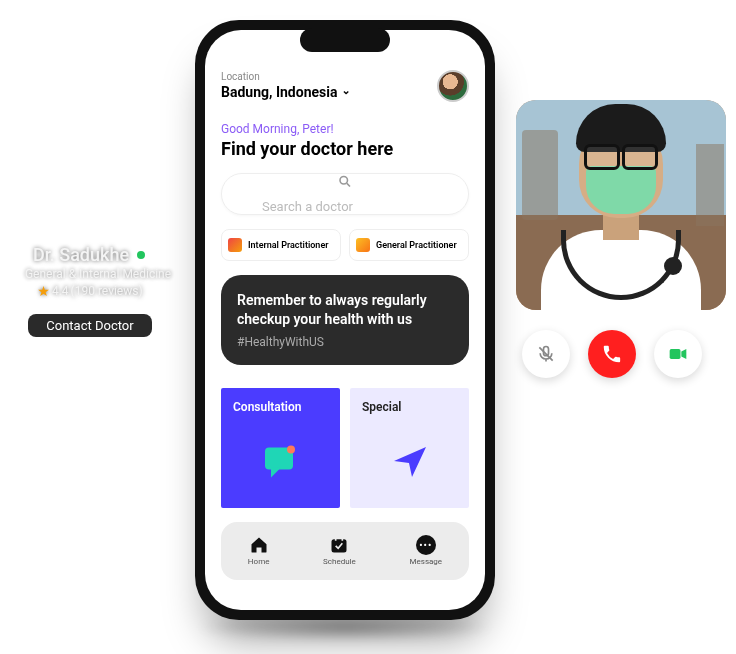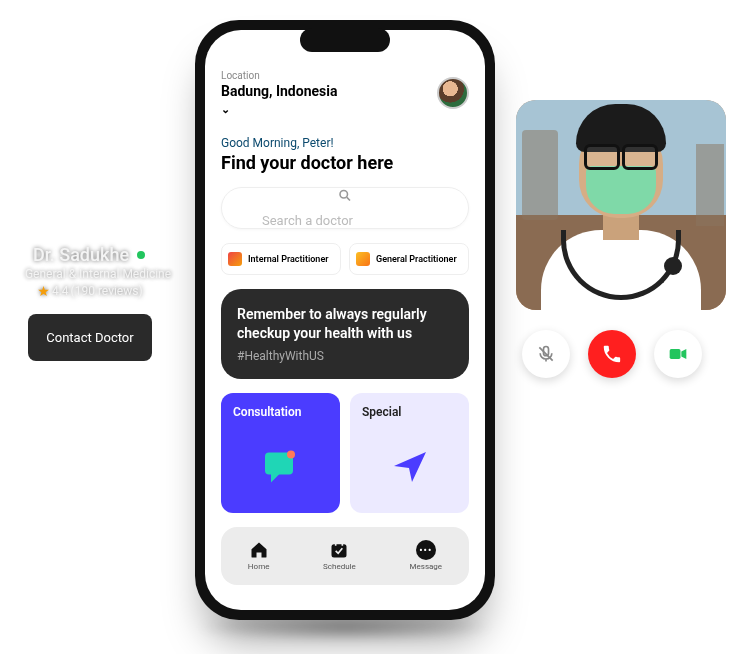--- a/index.html
+++ b/index.html
@@ -5,53 +5,53 @@
   * { box-sizing: border-box; margin: 0; padding: 0; font-family: -apple-system, BlinkMacSystemFont, "Segoe UI", Roboto, Helvetica, Arial, sans-serif; }
   body { width: 736px; height: 654px; background: #fff; position: relative; overflow: hidden; }
 
   
   .doctor-card { position: absolute; left: 0; top: 244px; width: 180px; text-align: center; color: #fff; }
   .doctor-card .name { font-size: 18px; font-weight: 500; display: inline-flex; align-items: center; gap: 6px; }
   .online-dot { width: 12px; height: 12px; border-radius: 50%; background: #22c55e; border: 2px solid #fff; display: inline-block; }
   .doctor-card .specialty { font-size: 12px; margin-top: 2px; opacity: 0.95; margin-left: 16px; }
   .doctor-card .rating { font-size: 12px; margin-top: 2px; display: inline-flex; align-items: center; gap: 2px; }
   .star { color: #f59e0b; font-size: 14px; }
-  .contact-btn { margin-top: 14px; background: #2a2a2a; color: #fff; border: none; border-radius: 8px; padding: 16px 18px; font-size: 13px; cursor: pointer; display: inline-block; }
+  .contact-btn { margin-top: 14px; background: #2a2a2a; color: #fff; border: none; border-radius: 8px; padding: 4px 18px; font-size: 13px; cursor: pointer; display: inline-block; }
   .doctor-card .name, .doctor-card .specialty, .doctor-card .rating { text-shadow: 0 0 4px rgba(0,0,0,0.6); color:#f4f4f4; }
 
   
   .phone { position: absolute; left: 195px; top: 20px; width: 300px; height: 600px; border-radius: 44px; background: #111; padding: 10px; box-shadow: 0 30px 40px -10px rgba(0,0,0,0.35); }
   .phone-inner { width: 100%; height: 100%; background: #fff; border-radius: 36px; padding: 20px 16px 14px; position: relative; overflow: hidden; }
   .notch { position: absolute; top: 8px; left: 50%; transform: translateX(-50%); width: 90px; height: 24px; background: #111; border-radius: 14px; z-index: 5; }
 
   .topbar { display: flex; justify-content: space-between; align-items: center; margin-top: 20px; }
   .loc-label { font-size: 10px; color: #888; }
-  .loc-value { font-size: 14px; font-weight: 700; display: inline-flex; align-items: flex-start; gap: 4px; cursor: pointer; flex-direction: column; }
+  .loc-value { font-size: 14px; font-weight: 700; display: inline-flex; align-items: flex-start; gap: 4px; cursor: pointer; }
   .avatar { width: 32px; height: 32px; border-radius: 50%; background: radial-gradient(circle at 40% 35%, #e8b892 0 30%, #5a3d2a 31% 55%, #2d6b3d 56% 100%); border: 2px solid #ccc; cursor: pointer; }
 
-  .greeting { margin-top: 20px; font-size: 12px; color: #0c4a6e; }
+  .greeting { margin-top: 20px; font-size: 12px; color: #8b5cf6; }
   .headline { font-size: 18px; font-weight: 700; margin-top: 2px; }
 
   .search { margin-top: 14px; background: #fff; border: 1px solid #eee; border-radius: 24px; height: 42px; display: flex; align-items: center; padding: 0 14px; gap: 10px; box-shadow: 0 1px 3px rgba(0,0,0,0.04); flex-direction: column; }
   .search input { border: none; outline: none; font-size: 13px; flex: 1; color: #333; background: transparent; }
   .search input::placeholder { color: #bbb; }
   .mag { width: 16px; height: 16px; color: #999; }
 
   .chips { display: flex; gap: 8px; margin-top: 14px; }
   .chip { flex: 1; border: 1px solid #eee; border-radius: 8px; padding: 8px 6px; font-size: 9px; font-weight: 600; display: flex; align-items: center; gap: 6px; cursor: pointer; background: #fff; }
   .chip-ico { width: 14px; height: 14px; border-radius: 3px; display: inline-block; }
   .chip-ico.a { background: linear-gradient(135deg,#fbbf24,#f97316); }
   .chip-ico.b { background: linear-gradient(135deg,#ef4444,#f59e0b); }
 
   .banner { margin-top: 14px; background: #2b2b2b; color: #fff; border-radius: 20px; padding: 16px; }
   .banner-title { font-size: 14px; font-weight: 600; line-height: 1.35; }
   .banner-tag { font-size: 12px; color: #aaa; margin-top: 6px; }
 
   .cards { display: flex; gap: 10px; margin-top: 14px; }
-  .card { flex: 1; height: 120px; border-radius: 12px; padding: 12px; position: relative; cursor: pointer; }
+  .card { flex: 1; height: 120px; border-radius: 2px; padding: 12px; position: relative; cursor: pointer; margin-top: 9px; }
   .card.consult { background: #4b3cff; color: #fff; }
   .card.special { background: #eceaff; color: #222; }
   .card-label { font-size: 12px; font-weight: 600; }
   .card-icon { position: absolute; left: 50%; top: 58%; transform: translate(-50%,-40%); }
 
   .tabbar { margin-top: 14px; background: #ececec; border-radius: 16px; height: 58px; display: flex; justify-content: space-around; align-items: center; }
   .tab { display: flex; flex-direction: column; align-items: center; gap: 2px; cursor: pointer; }
   .tab-label { font-size: 8px; color: #555; }
   .tab svg, .tab .msg-ico { width: 20px; height: 20px; }
   .msg-ico { background: #111; border-radius: 50%; display: flex; align-items: center; justify-content: center; color: #fff; font-size: 10px; letter-spacing: 1px; }

